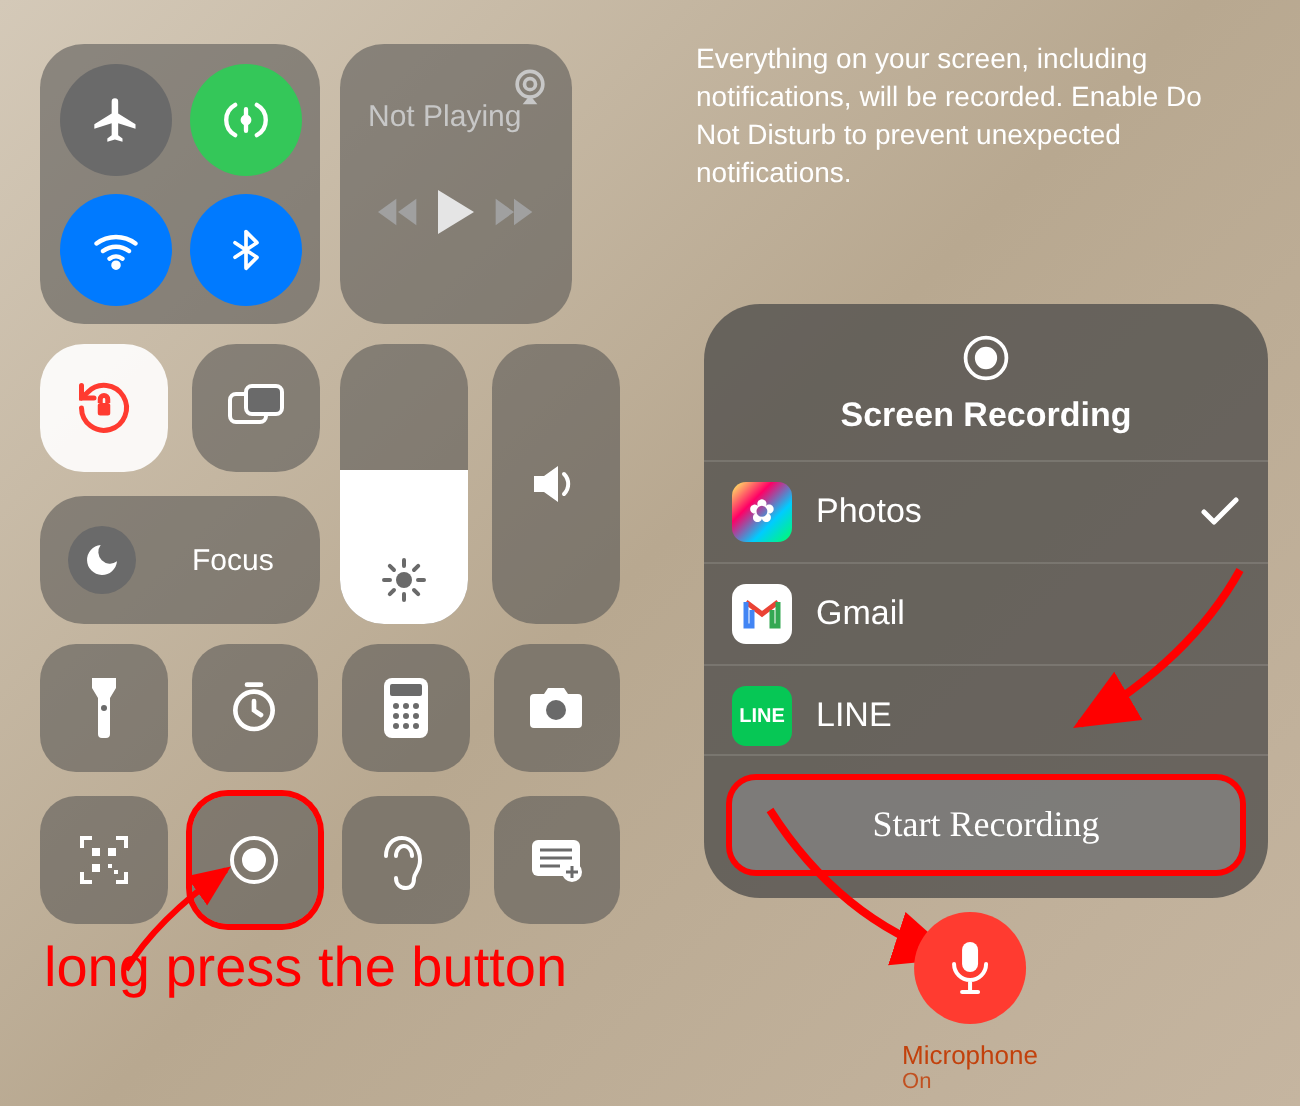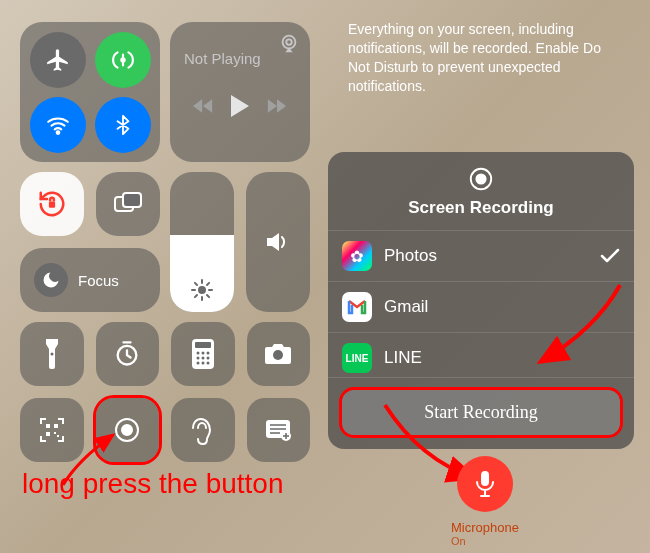--- a/index.html
+++ b/index.html
@@ -22,50 +22,50 @@
   }
   .tile-white { background: rgba(255,255,255,0.9); }
 
   
   .connectivity { left: 20px; top: 22px; width: 140px; height: 140px; display:flex; flex-wrap:wrap; padding:8px; gap:6px; align-content:space-around; justify-content:space-around;}
   .circ { width: 56px; height: 56px; border-radius: 50%; display:flex; align-items:center; justify-content:center; }
   .c-gray { background:#6a6a6a; }
   .c-green { background:#34c759; }
   .c-blue { background:#007aff; }
 
-  .playback { left: 170px; top: 22px; width: 140px; height: 140px; padding:10px 14px; color:#c7c7c7; }
+  .playback { left: 170px; top: 22px; width: 116px; height: 140px; padding:10px 14px; color:#c7c7c7; }
   .playback .cast { position:absolute; right:10px; top:10px; }
   .playback .title { font-size:15px; color:#c7c7c7; margin-top:18px; }
   .pb-controls { display:flex; justify-content:space-around; align-items:center; margin-top:28px; color:#c7c7c7;}
 
   .lock-tile { left:20px; top:172px; width:64px; height:64px; display:flex;align-items:center;justify-content:center;}
   .mirror-tile { left:96px; top:172px; width:64px; height:64px; display:flex;align-items:center;justify-content:center;}
 
   .brightness { left:170px; top:172px; width:64px; height:140px; background:rgba(80,80,80,0.55); border-radius:22px; position:absolute; overflow:hidden;}
   .brightness .fill { position:absolute; bottom:0; left:0; right:0; height:55%; background:#fff;}
   .brightness .ic { position:absolute; bottom:10px; left:0; right:0; display:flex; justify-content:center;}
 
   .volume { left:246px; top:172px; width:64px; height:140px; background:rgba(80,80,80,0.55); border-radius:22px; position:absolute; overflow:hidden;}
   .volume .fill { position:absolute; bottom:0; left:0; right:0; height:0%; background:#fff;}
   .volume .ic { position:absolute; top:50%; left:0; right:0; transform:translateY(-50%); display:flex; justify-content:center;}
 
-  .focus { left:20px; top:248px; width:140px; height:64px; display:flex; align-items:center; gap:10px; padding:0 14px; color:#fff; font-size:15px;}
+  .focus { left:20px; top:248px; width:140px; height:64px; display:flex; align-items:center; gap:28px; padding:0 14px; color:#fff; font-size:15px;}
   .focus .moon { width:34px; height:34px; border-radius:50%; background:#6a6a6a; display:flex;align-items:center;justify-content:center;}
 
   .srow { position:absolute; left:20px; width:290px; height:64px; display:flex; gap:12px;}
   .srow1 { top:322px; }
   .srow2 { top:398px; }
   .sbtn { flex:1; background:rgba(80,80,80,0.55); border-radius:18px; display:flex; align-items:center; justify-content:center;}
   .highlight-red { box-shadow: 0 0 0 3px #ff0000; }
 
   .caption { position:absolute; left:22px; top:468px; color:#ff0000; font-size:28px; font-weight:400; }
   
   
   .blurb { color:#fff; text-align:left; font-size:14px; padding:20px 28px 0; line-height:1.35;}
-  .sheet { position:absolute; left:8px; right:16px; top:152px; background:rgba(70,70,70,0.72); border-radius:16px; overflow:hidden; }
+  .sheet { position:absolute; left:32px; right:16px; top:152px; background:rgba(70,70,70,0.72); border-radius:28px; overflow:hidden; }
   .sheet-head { text-align:center; padding:14px 0 12px; color:#fff;}
   .sheet-head .t { font-size:17px; font-weight:600; margin-top:6px;}
   .row { display:flex; align-items:center; padding:10px 14px; border-top:1px solid rgba(255,255,255,0.12); color:#fff; font-size:17px;}
   .row .app-ic { width:30px; height:30px; border-radius:7px; margin-right:12px; display:flex;align-items:center;justify-content:center; font-size:16px;}
   .row .check { margin-left:auto; }
   .sheet-foot { padding:12px 14px 14px; border-top:1px solid rgba(255,255,255,0.12);font-family:Liberation Serif, serif;}
   .start-btn { background:rgba(140,140,140,0.6); color:#fff; text-align:center; padding:12px 0; border-radius:12px; font-size:18px; box-shadow: 0 0 0 3px #ff0000;}
   
   .mic { position:absolute; left:50%; top:456px; transform:translateX(-50%); text-align:left; color:#c2410c;}
   .mic-circ { width:56px; height:56px; border-radius:50%; background:#ff3b30; display:flex; align-items:center; justify-content:center; margin:0 auto 8px;}

